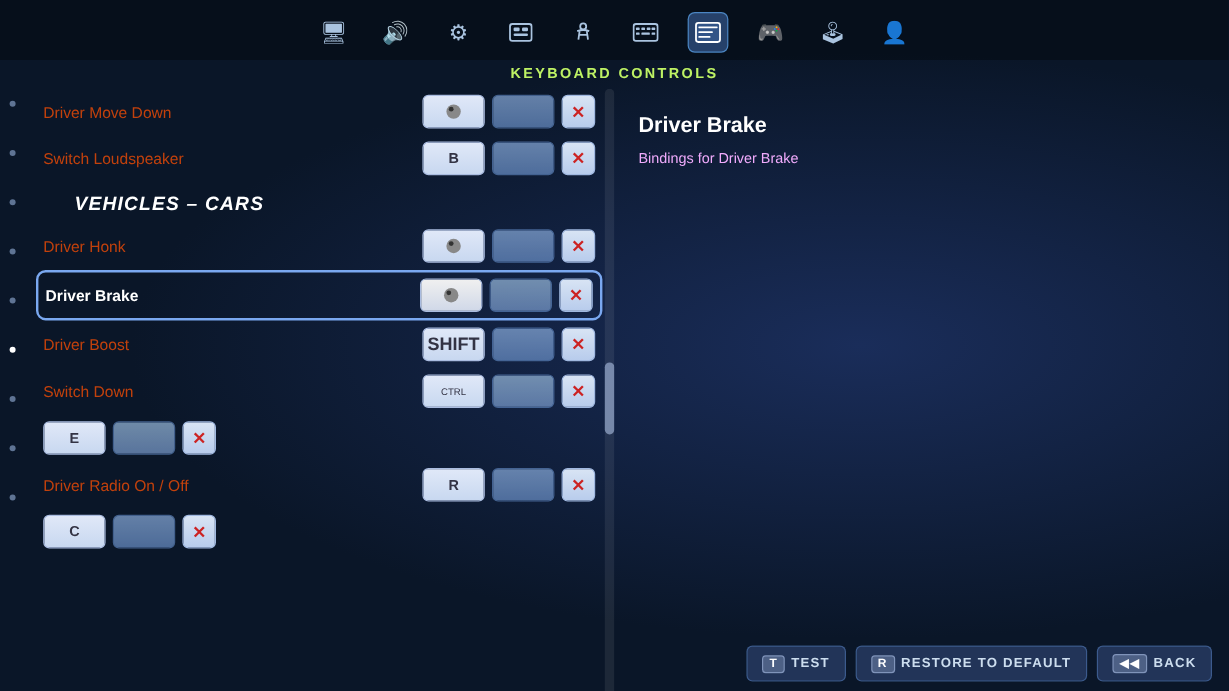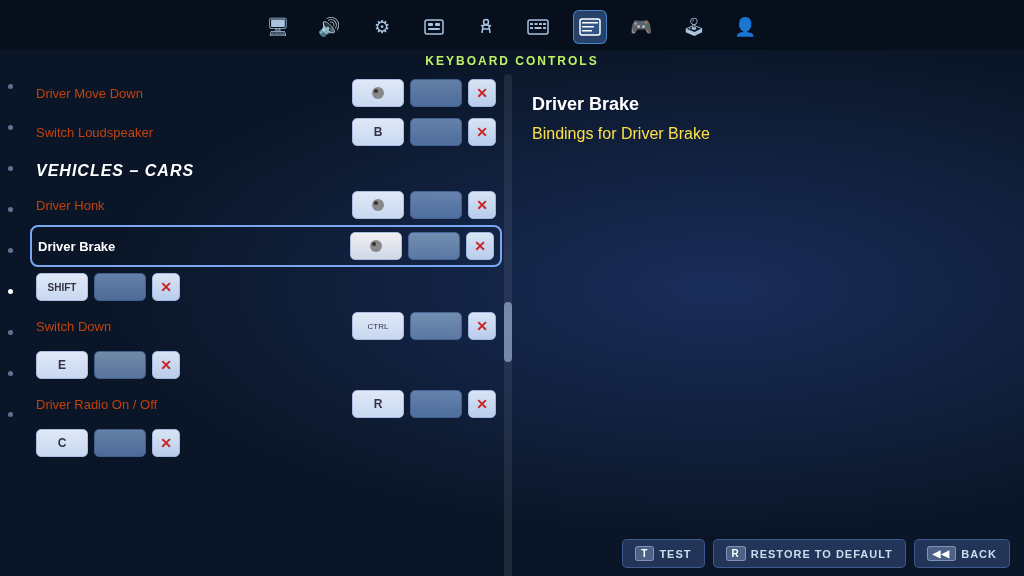--- a/index.html
+++ b/index.html
@@ -118,20 +118,21 @@
     }
 
     
     .section-header {
       font-style: italic;
       font-weight: 900;
       font-size: 16px;
       color: #fff;
       padding: 10px 0 6px 6px;
       letter-spacing: 1px;
+      margin-left: 26px;
     }
 
     
     .binding-row {
       display: flex;
       align-items: center;
       padding: 5px 6px;
       margin-bottom: 1px;
       border-radius: 6px;
       cursor: pointer;
@@ -205,22 +206,22 @@
     }
 
     .info-title {
       font-size: 18px;
       font-weight: bold;
       color: #fff;
       margin-bottom: 10px;
     }
 
     .info-desc {
-      font-size: 16px;
-      color: #fde047;
+      font-size: 12px;
+      color: #f0abfc;
     }
 
     
     .bottom-bar {
       position: absolute;
       bottom: 0;
       right: 0;
       width: 440px;
       display: flex;
       justify-content: flex-end;
@@ -376,22 +377,23 @@
             </svg>
         </div>
         <div class="key-btn empty" style="background: linear-gradient(180deg, #9abcde 0%, #7a9cce 100%);"></div>
         <div class="key-btn clear">
           <span class="x-mark">✕</span>
         </div>
       </div>
     </div>
 
     <div class="binding-row">
-      <div class="key-slots">
-        <div class="key-btn filled" style="font-size:10px;font-weight:bold;">SHIFT</div>
+      <span class="row-label">Driver Boost</span>
+      <div class="key-slots">
+        <div class="key-btn filled" style="font-size:15px;font-weight:bold;">SHIFT</div>
         <div class="key-btn empty"></div>
         <div class="key-btn clear">
           <span class="x-mark">✕</span>
         </div>
       </div>
     </div>
 
     <div class="binding-row">
       <span class="row-label">Switch Down</span>
       <div class="key-slots">

